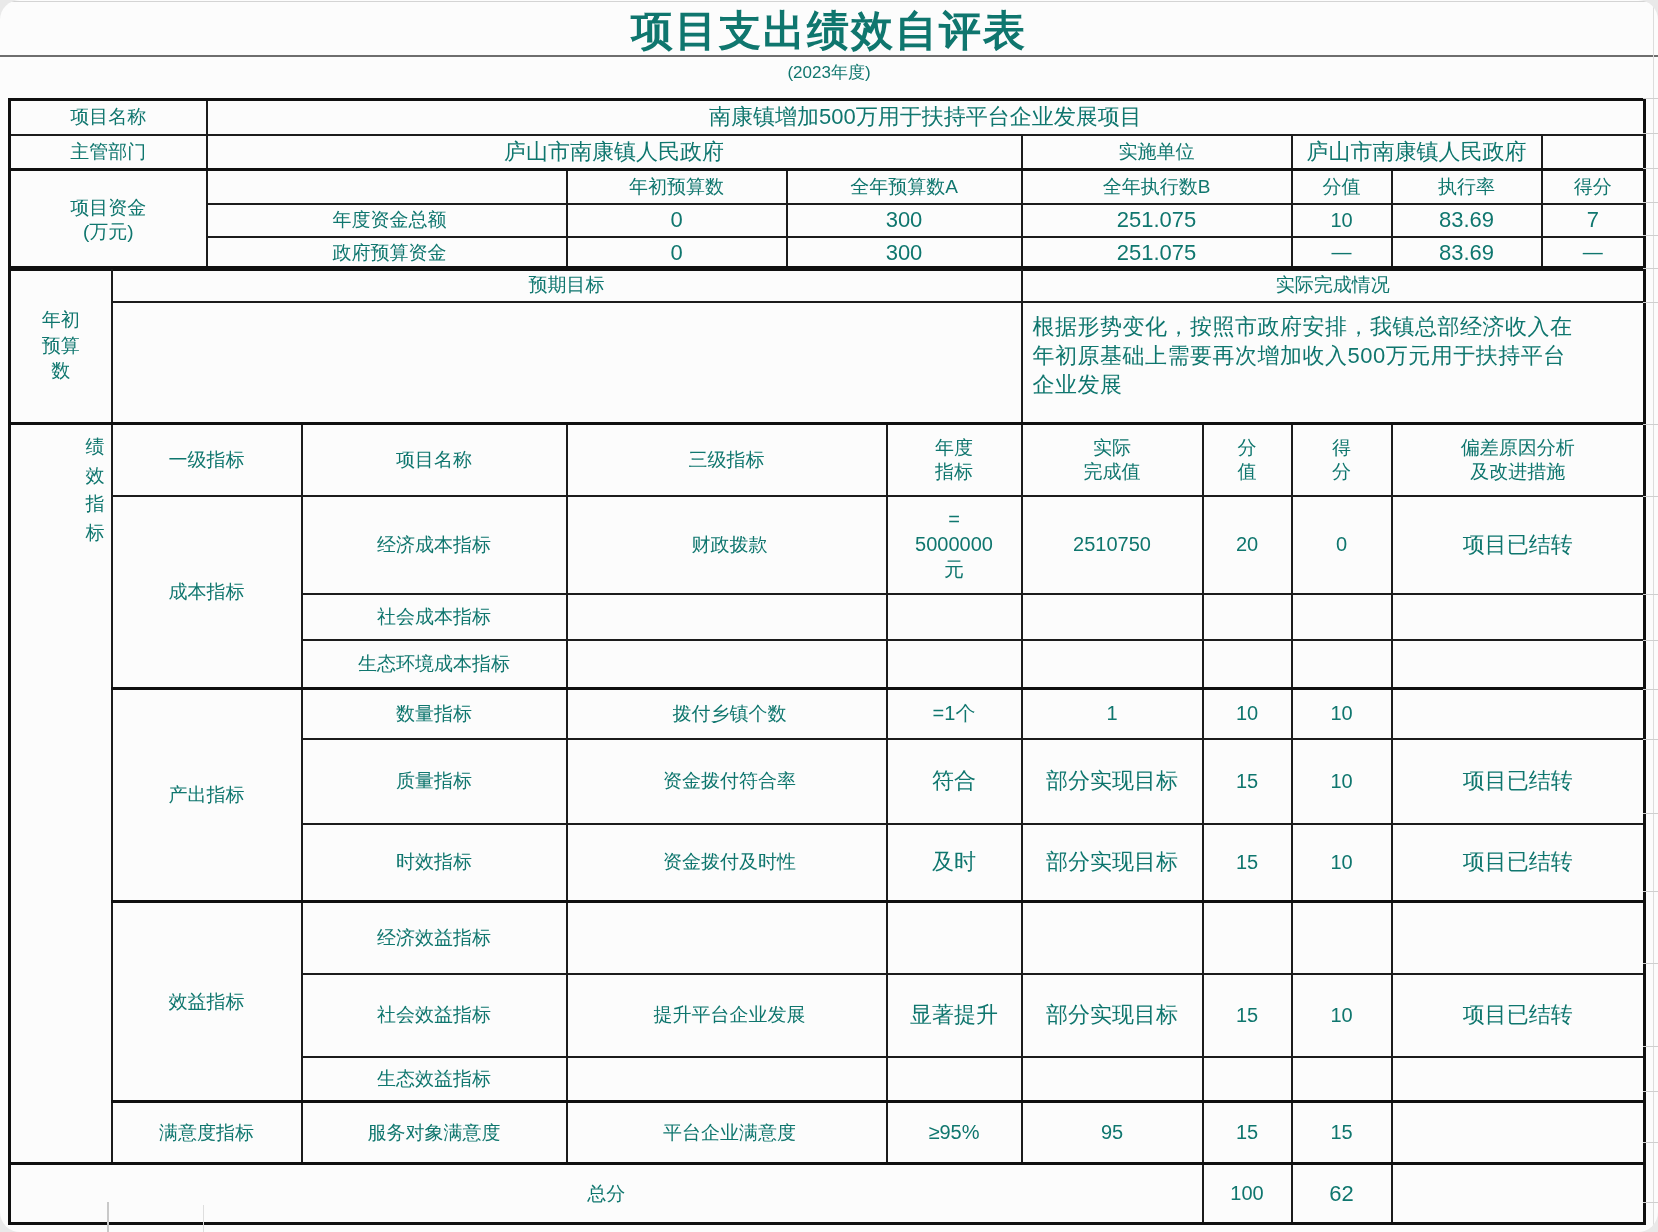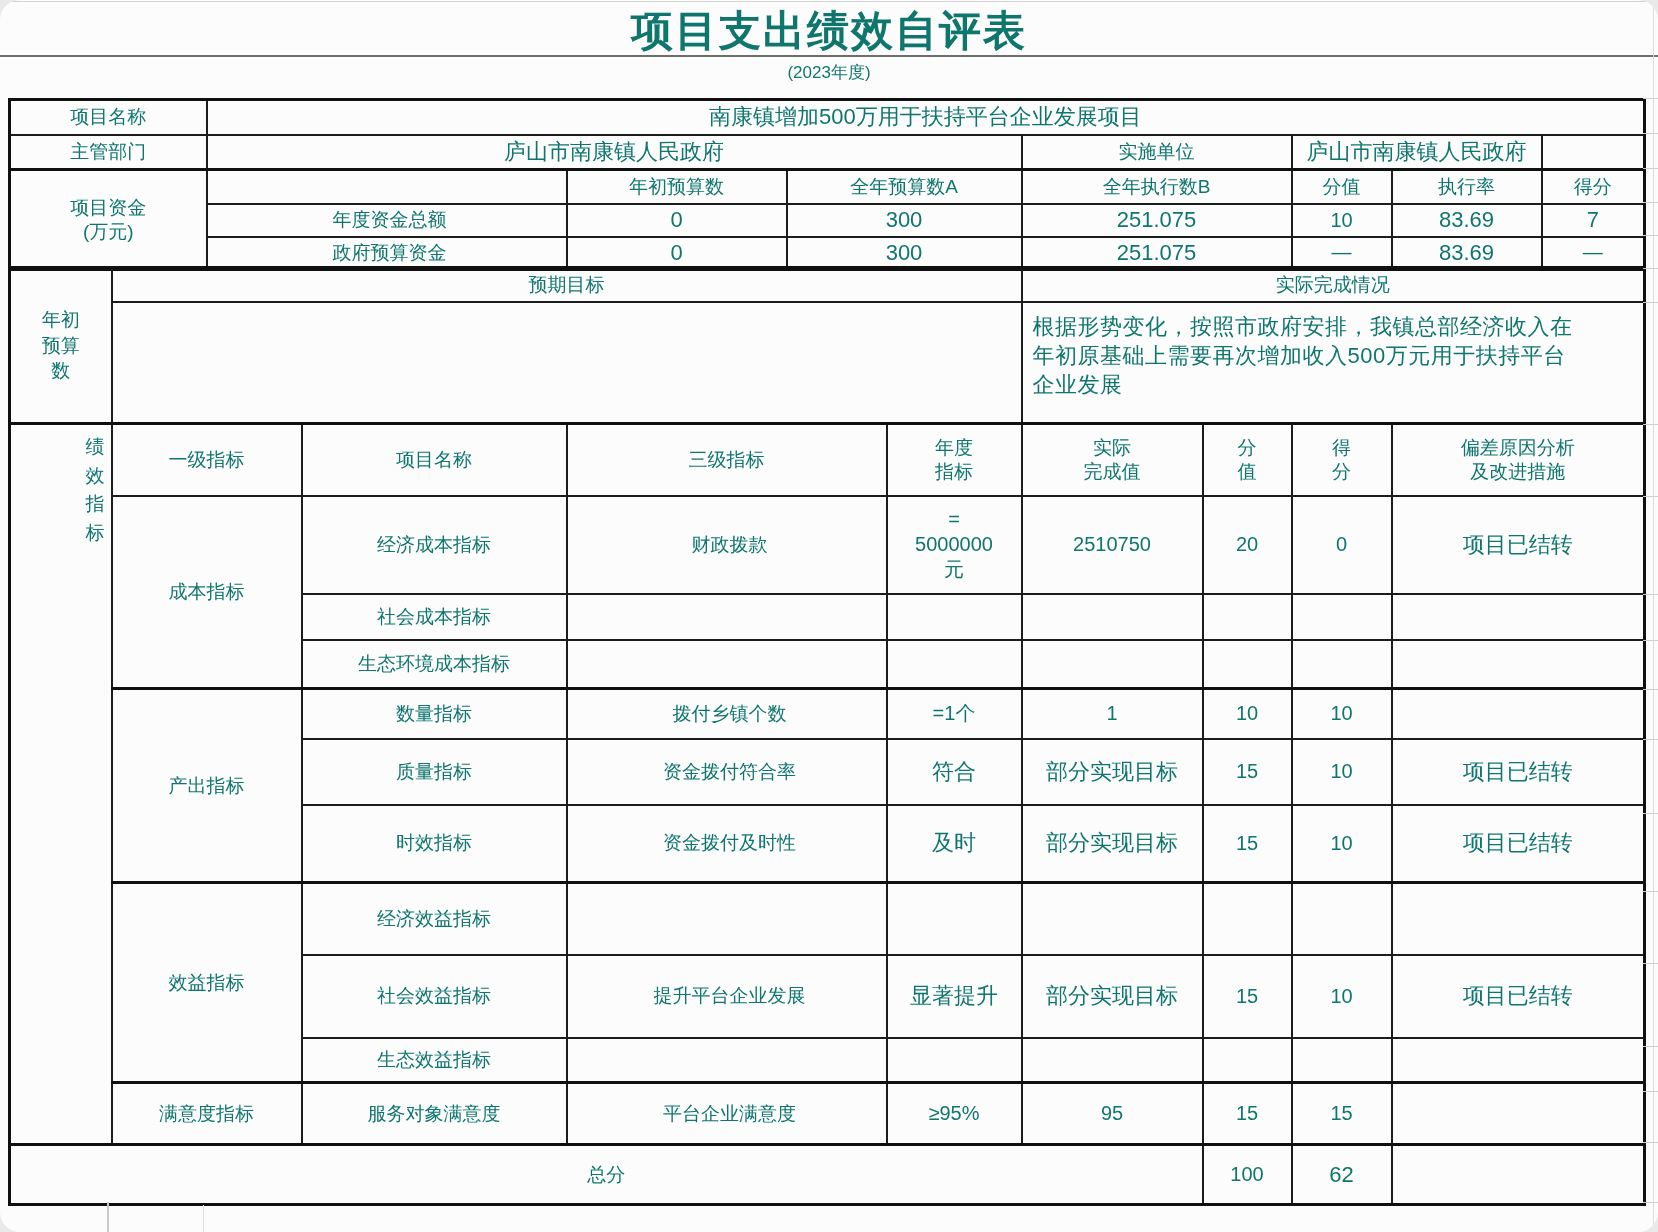--- a/index.html
+++ b/index.html
@@ -34,21 +34,21 @@
   .vert1 { display:inline-block; width:1.15em; word-break:break-all; line-height:1.5; font-size:19px; }
   .vert2 { display:inline-block; width:2.25em; word-break:break-all; line-height:1.35; font-size:19px; }
   .goaltxt {
     text-align:left; vertical-align:top;
     padding:9px 10px 0 10px; font-size:22px; line-height:1.32;
     white-space:pre-line; letter-spacing:0.5px;
   }
   
   .r35{height:35px}.r34{height:34px}.r33{height:33px}.r122{height:122px}
   .r72{height:72px}.r98{height:98px}.r46{height:46px}.r49{height:49px}
-  .r50{height:50px}.r74{height:66px}.r78{height:78px}.r83{height:83px}
+  .r50{height:50px}.r74{height:85px}.r78{height:78px}.r83{height:83px}
   .r45{height:45px}.r51{height:62px}.r60{height:60px}
 </style>
 </head>
 <body>
 
 <div class="page">
 
   <div class="faint" style="left:0;top:1px;width:100%;height:1px;"></div>
   <div class="title">项目支出绩效自评表</div>
   <div class="hr-title"></div>

